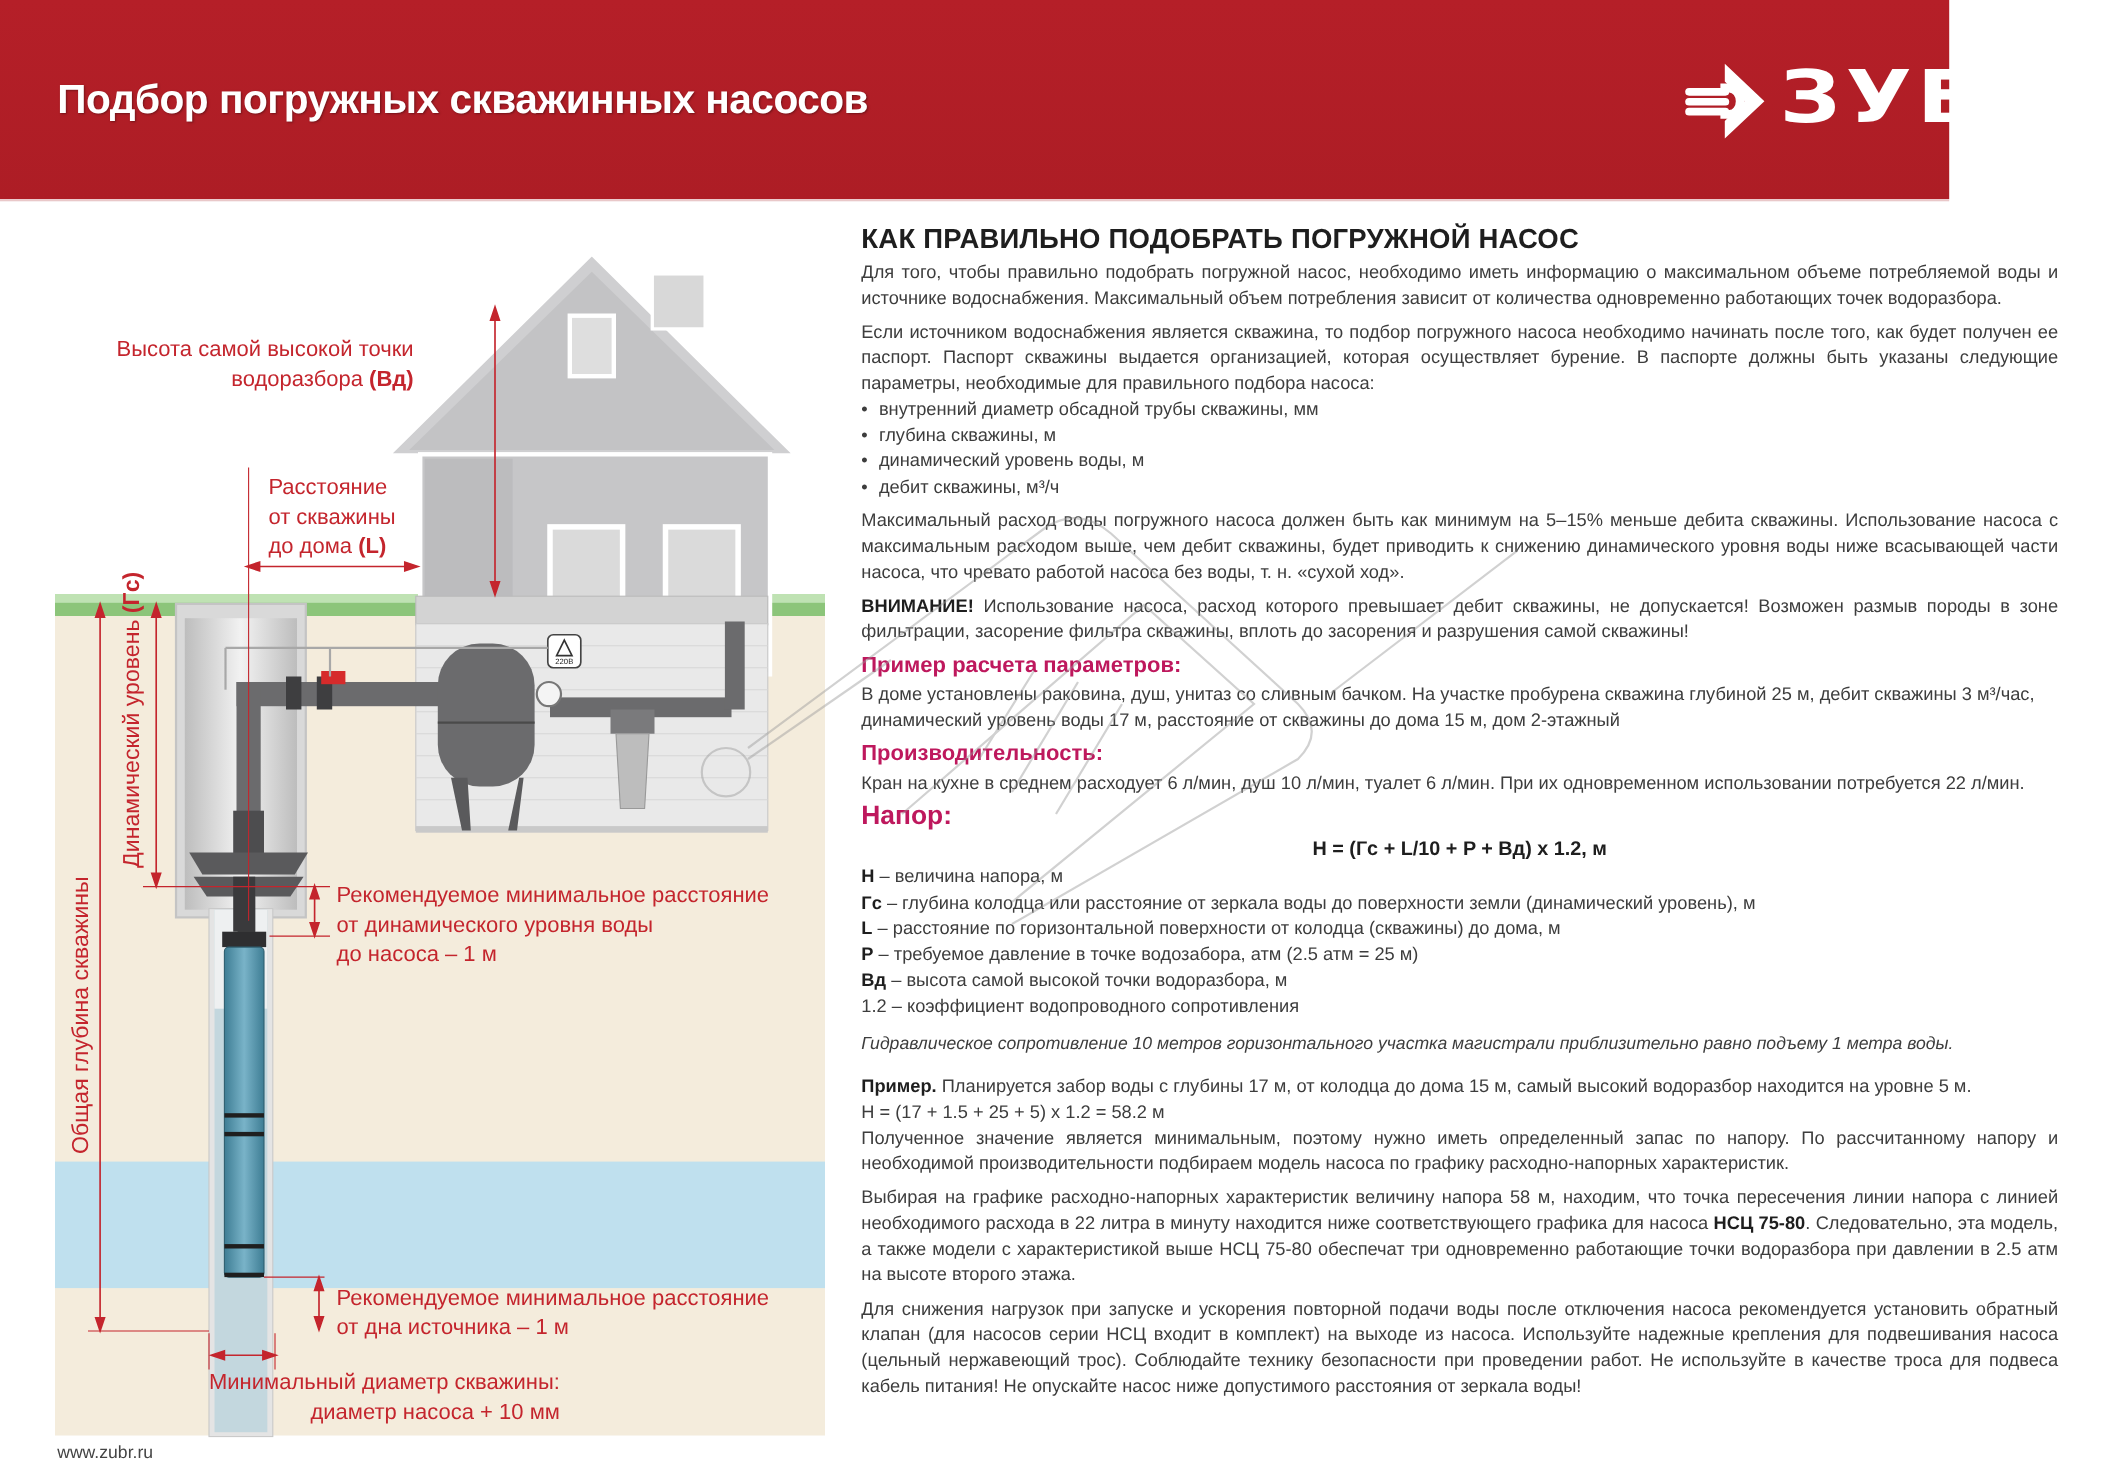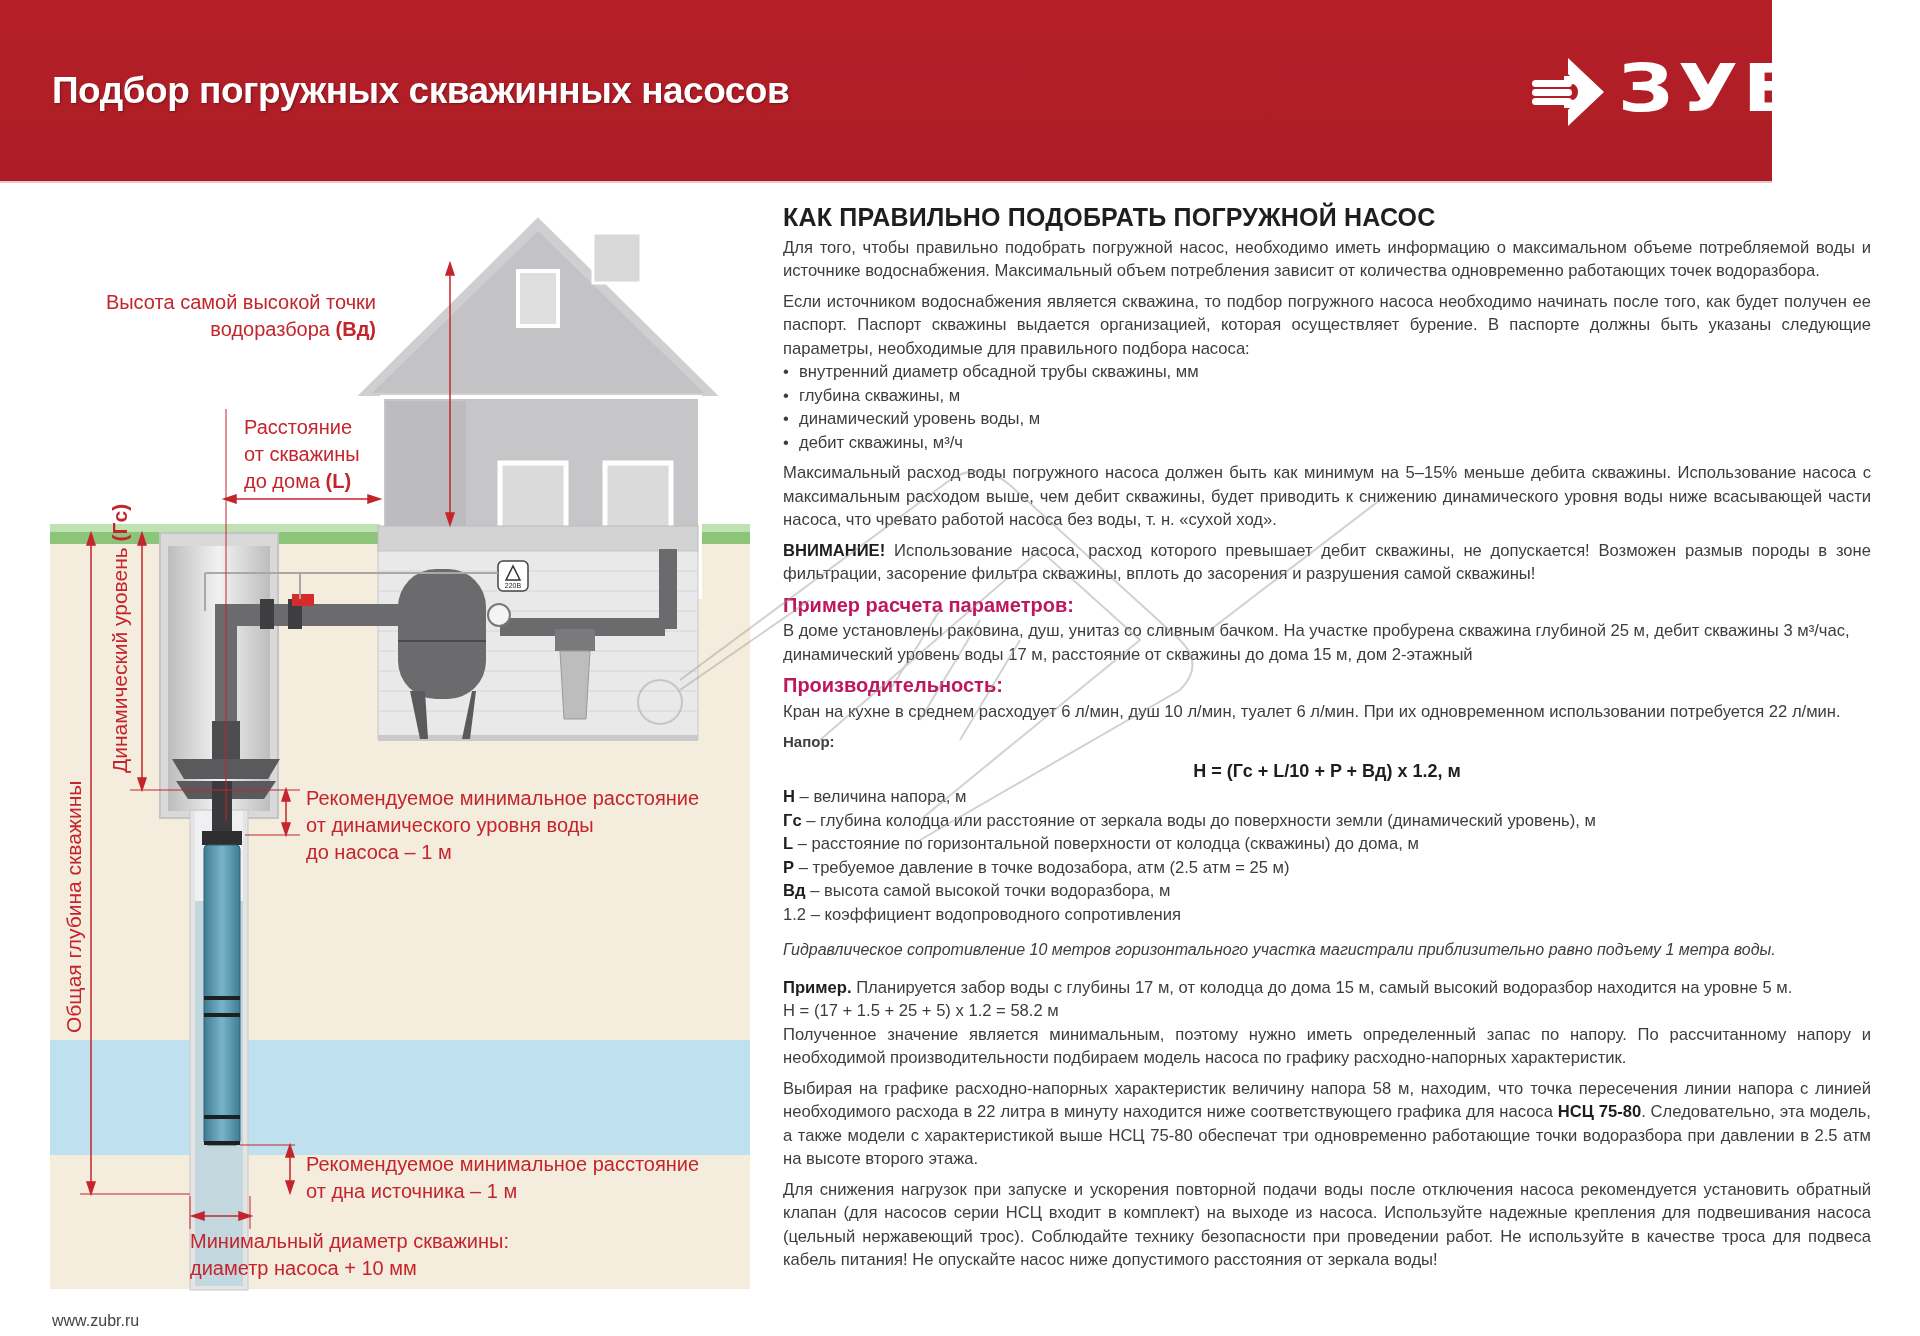--- a/index.html
+++ b/index.html
@@ -7,32 +7,32 @@
          font-family:"Liberation Sans", "DejaVu Sans", sans-serif; color:#3a3a3a; }
   .header { position:absolute; left:0; top:0; width:1772px; height:181px;
             background:linear-gradient(#b51f28,#ad1d25); border-bottom:2px solid #e9c8c9; }
   .header-title { position:absolute; left:52px; top:70px; font-size:37px; font-weight:bold; color:#ffffff;
                   letter-spacing:-0.5px; text-shadow:1px 1px 2px rgba(0,0,0,0.35); font-family:"Liberation Sans", sans-serif; }
   .logo { position:absolute; left:1528px; top:56px; width:345px; height:72px; }
   .logo-text { position:absolute; left:90px; top:-6px; font-size:66px; font-weight:bold; color:#fff; letter-spacing:4px;
                font-family:"DejaVu Sans", sans-serif; transform:scaleX(1.18); transform-origin:left; }
 
   
-  .diagram { position:absolute; left:0; top:181px; width:760px; height:1110px; }
+  .diagram { position:absolute; left:0; top:197px; width:760px; height:1110px; }
   .diagram svg { position:absolute; left:0; top:0; }
   .lbl { position:absolute; color:#c4252d; font-size:20px; line-height:27px; font-family:"Liberation Sans", sans-serif; }
   .lbl b { font-weight:bold; }
   .vlbl { position:absolute; color:#c4252d; font-size:21px; white-space:nowrap; transform:rotate(-90deg); transform-origin:left top; }
 
   
   .col { position:absolute; left:783px; top:200px; width:1088px; font-size:16.6px; line-height:23.5px; color:#3d3d3d; }
   .col p { margin:0 0 7px 0; text-align:justify; }
   .h1 { font-size:25px; font-weight:bold; color:#1e1e1e; margin:6px 0 6px 0; letter-spacing:0.2px; }
   .h2 { font-size:20px; font-weight:bold; color:#be185d; margin:8px 0 2px 0; }
-  .h3 { font-size:15px; font-weight:bold; color:#404040; margin:6px 0 6px 0; }
+  .h3 { font-size:24px; font-weight:bold; color:#be185d; margin:6px 0 6px 0; }
   .formula { font-size:18px; font-weight:bold; color:#1e1e1e; margin:0 0 2px 0;text-align:center; }
   ul.bul { list-style:none; margin:0 0 7px 0; padding:0; }
   ul.bul li { position:relative; padding-left:16px; }
   ul.bul li:before { content:"•"; position:absolute; left:0; top:0; }
   .def { margin:0; }
   .def b { color:#1e1e1e; }
   .note { font-style:italic; margin:12px 0 14px 0 !important; font-size:16px; }
   .bold { font-weight:bold; color:#1e1e1e; }
   .footer { position:absolute; left:52px; top:1312px; font-size:16px; color:#444; }
   .watermark { position:absolute; left:620px; top:440px; width:760px; height:420px; pointer-events:none; }
@@ -217,21 +217,21 @@
   </div>
   <div class="lbl" style="left:306px;top:604px;">
     <span>Рекомендуемое минимальное расстояние</span><br>
     <span>от динамического уровня воды</span><br>
     <span>до насоса – 1 м</span>
   </div>
   <div class="lbl" style="left:306px;top:970px;">
     <span>Рекомендуемое минимальное расстояние</span><br>
     <span>от дна источника – 1 м</span>
   </div>
-  <div class="lbl" style="left:190px;top:1047px;">
+  <div class="lbl" style="left:190px;top:1047px;text-align:right;">
     <span>Минимальный диаметр скважины:</span><br>
     <span>диаметр насоса + 10 мм</span>
   </div>
 </div>
 
 <div class="col">
   <div class="h1">КАК ПРАВИЛЬНО ПОДОБРАТЬ ПОГРУЖНОЙ НАСОС</div>
   <p>Для того, чтобы правильно подобрать погружной насос, необходимо иметь информацию о максимальном объеме потребляемой воды и источнике водоснабжения. Максимальный объем потребления зависит от количества одновременно работающих точек водоразбора.</p>
   <p style="margin-bottom:0">Если источником водоснабжения является скважина, то подбор погружного насоса необходимо начинать после того, как будет получен ее паспорт. Паспорт скважины выдается организацией, которая осуществляет бурение. В паспорте должны быть указаны следующие параметры, необходимые для правильного подбора насоса:</p>
   <ul class="bul">

